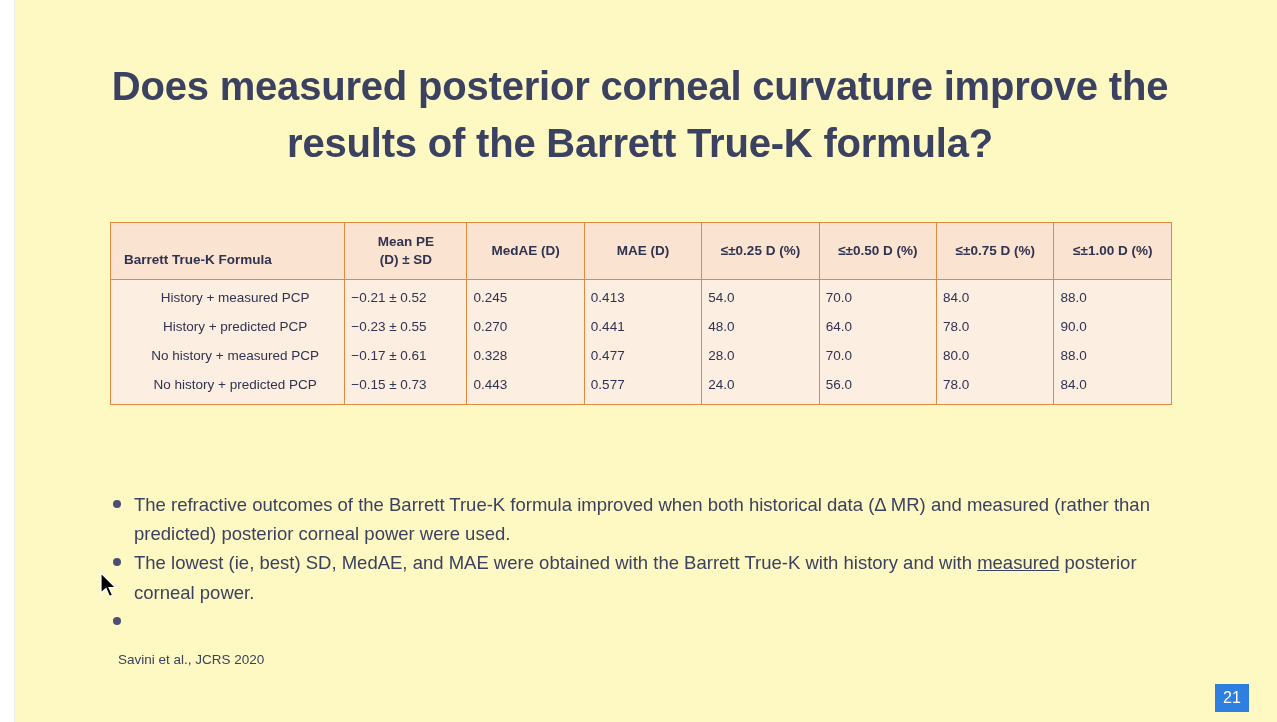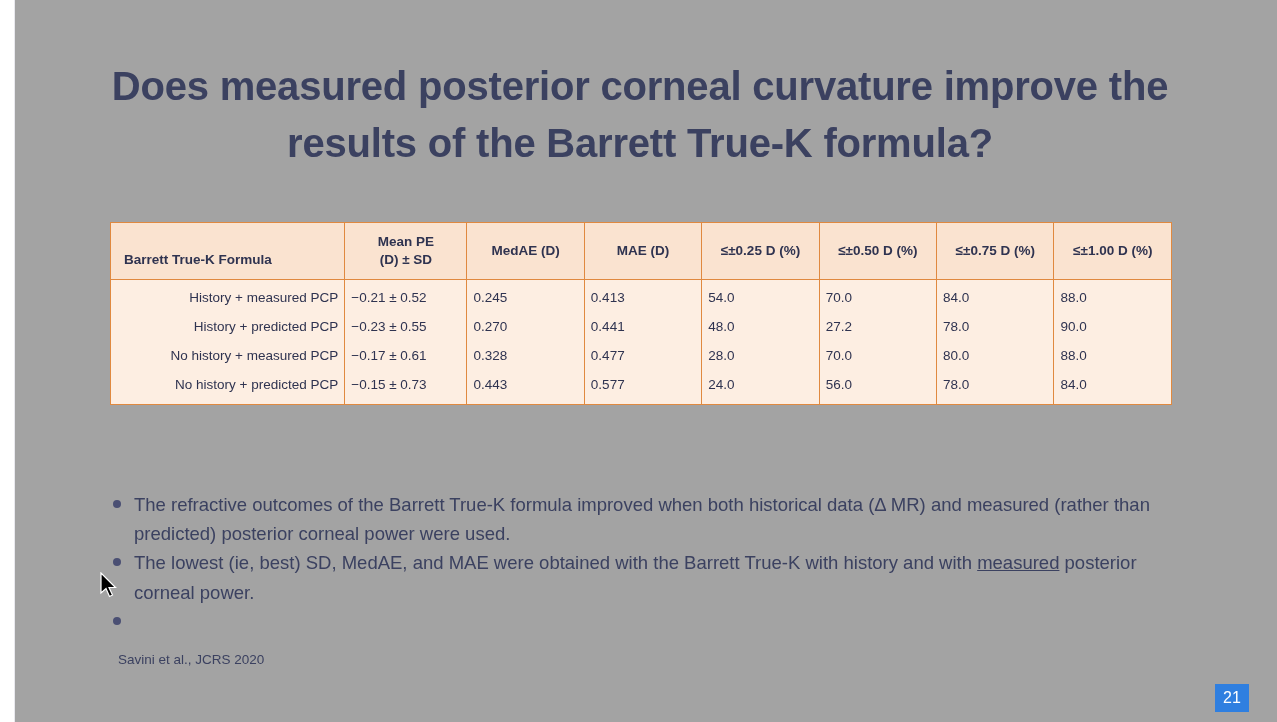--- a/index.html
+++ b/index.html
@@ -10,21 +10,21 @@
     width: 1277px;
     height: 722px;
     background: #ffffff;
     font-family: "Liberation Sans", sans-serif;
     overflow: hidden;
     position: relative;
   }
   .slide {
     position: absolute;
     inset: 0;
-    background: #a3a3a3;
+    background: #fef9c3;
   }
   .left-bar {
     position: absolute;
     left: 0;
     top: 0;
     width: 14px;
     height: 722px;
     background: #ffffff;
     border-right: 1px solid #e9e9ee;
   }
@@ -92,21 +92,21 @@
   table.data tbody td {
     background: #fdeee2;
     color: #2f3350;
     font-size: 13.5px;
     padding: 5px 6px;
     border-right: 1px solid #e0893f;
     text-align: left;
     line-height: 1.4;
   }
   table.data tbody td:first-child {
-    text-align: right;
+    text-align: center;
     padding-left: 21px;
   }
   table.data tbody td:last-child {
     border-right: none;
   }
   table.data tbody tr:first-child td {
     padding-top: 9px;
   }
   table.data tbody tr:last-child td {
     padding-bottom: 9px;
@@ -216,21 +216,21 @@
           <td>70.0</td>
           <td>84.0</td>
           <td>88.0</td>
         </tr>
         <tr>
           <td>History + predicted PCP</td>
           <td>−0.23 ± 0.55</td>
           <td>0.270</td>
           <td>0.441</td>
           <td>48.0</td>
-          <td>27.2</td>
+          <td>64.0</td>
           <td>78.0</td>
           <td>90.0</td>
         </tr>
         <tr>
           <td>No history + measured PCP</td>
           <td>−0.17 ± 0.61</td>
           <td>0.328</td>
           <td>0.477</td>
           <td>28.0</td>
           <td>70.0</td>

